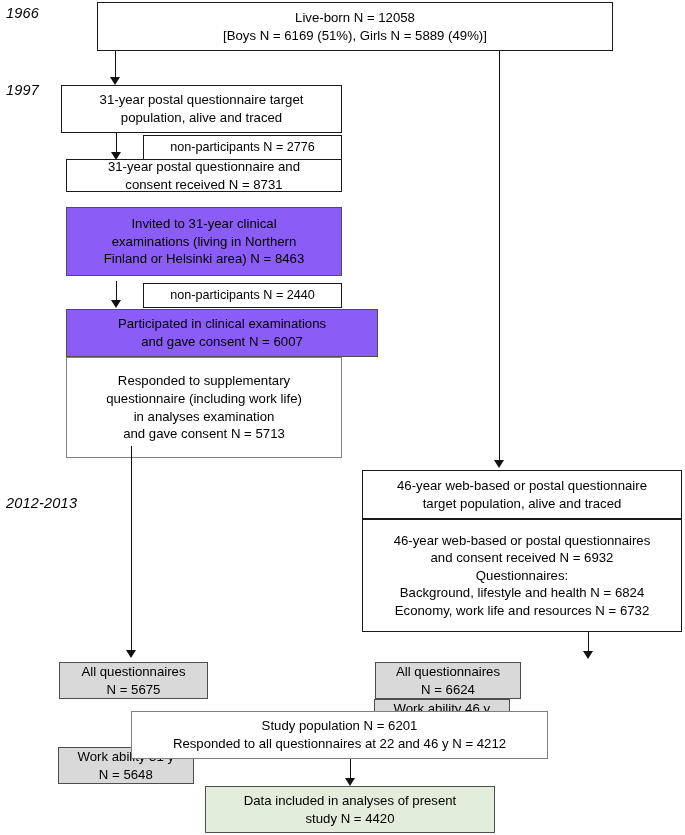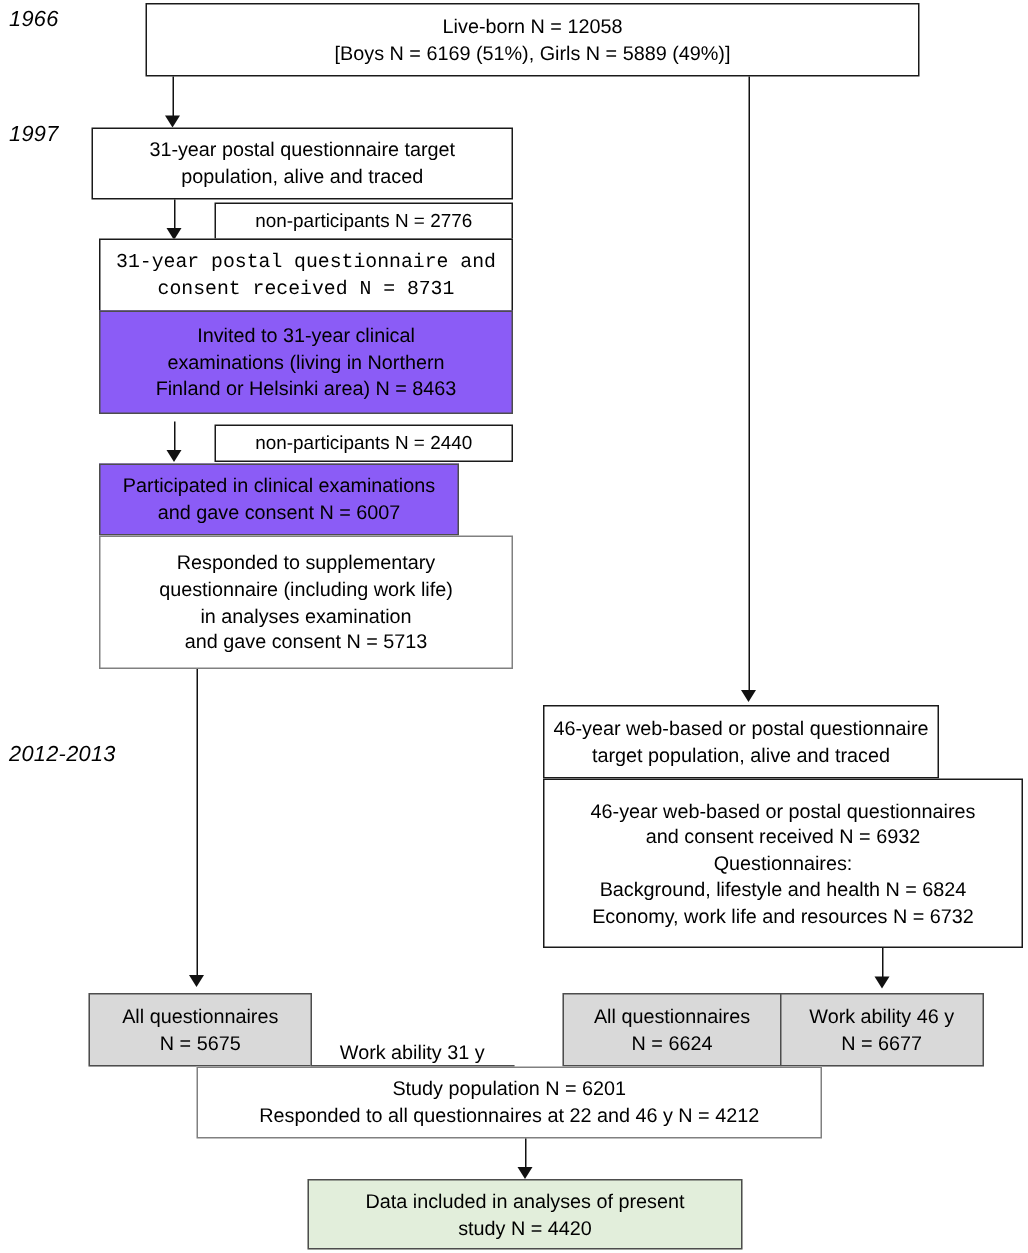--- a/index.html
+++ b/index.html
@@ -43,21 +43,21 @@
     padding: 1px 4px;
   }
   .box .ln { display: block; white-space: nowrap; }
   .box.grey { background: #8b5cf6; border-color: #4d4d4d; }
   .box.green { background: #e2eedb; border-color: #4d4d4d; }
   .box.thin { border-color: #808080; }
   .split {
     position: absolute;
     box-sizing: border-box;
     display: flex;
-    flex-direction: row;
+    flex-direction: column;
   }
   .split > .cell {
     box-sizing: border-box;
     border: 1.4px solid #4d4d4d;
     background: #d9d9d9;
     display: flex;
     flex-direction: column;
     align-items: center;
     justify-content: center;
     text-align: center;
@@ -104,54 +104,54 @@
     <span class="ln">population, alive and traced</span>
   </div>
 
   <div class="box" style="left:143px; top:135px; width:199px; height:25px; font-size:12.6px;">
     <span class="ln">non-participants N = 2776</span>
   </div>
 
   <div class="vline" style="left:116px; top:133px; height:22px;"></div>
   <div class="arrowhead" style="left:111px; top:152px;"></div>
 
-  <div class="box" style="left:66px; top:159px; width:276px; height:49px;font-family:Liberation Mono, monospace;">
+  <div class="box" style="left:66px; top:159px; width:276px; height:33px;">
     <span class="ln">31-year postal questionnaire and</span>
     <span class="ln">consent received N = 8731</span>
   </div>
 
   <div class="box grey" style="left:66px; top:207px; width:276px; height:69px;">
     <span class="ln">Invited to 31-year clinical</span>
     <span class="ln">examinations (living in Northern</span>
     <span class="ln">Finland or Helsinki area) N = 8463</span>
   </div>
 
   <div class="box" style="left:143px; top:283px; width:199px; height:25px; font-size:12.6px;">
     <span class="ln">non-participants N = 2440</span>
   </div>
 
   <div class="vline" style="left:116px; top:281px; height:22px;"></div>
   <div class="arrowhead" style="left:111px; top:300px;"></div>
 
-  <div class="box grey" style="left:66px; top:309px; width:240px; height:48px;">
+  <div class="box grey" style="left:66px; top:309px; width:312px; height:48px;">
     <span class="ln">Participated in clinical examinations</span>
     <span class="ln">and gave consent N = 6007</span>
   </div>
 
-  <div class="box thin" style="left:66px; top:357px; width:276px; height:89px;">
+  <div class="box thin" style="left:66px; top:357px; width:276px; height:101px;">
     <span class="ln">Responded to supplementary</span>
     <span class="ln">questionnaire (including work life)</span>
     <span class="ln">in analyses examination</span>
     <span class="ln">and gave consent N = 5713</span>
   </div>
 
   <div class="vline" style="left:131px; top:446px; height:205px;"></div>
   <div class="arrowhead" style="left:126px; top:650px;"></div>
 
-  <div class="box" style="left:362px; top:470px; width:264px; height:49px;">
+  <div class="box" style="left:362px; top:470px; width:320px; height:49px;">
     <span class="ln">46-year web-based or postal questionnaire</span>
     <span class="ln">target population, alive and traced</span>
   </div>
 
   <div class="box" style="left:362px; top:519px; width:320px; height:113px;">
     <span class="ln">46-year web-based or postal questionnaires</span>
     <span class="ln">and consent received N = 6932</span>
     <span class="ln">Questionnaires:</span>
     <span class="ln">Background, lifestyle and health N = 6824</span>
     <span class="ln">Economy, work life and resources N = 6732</span>

